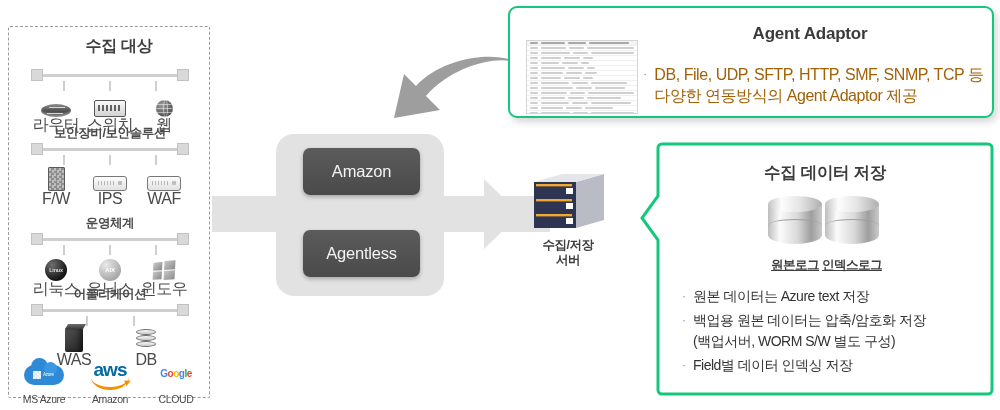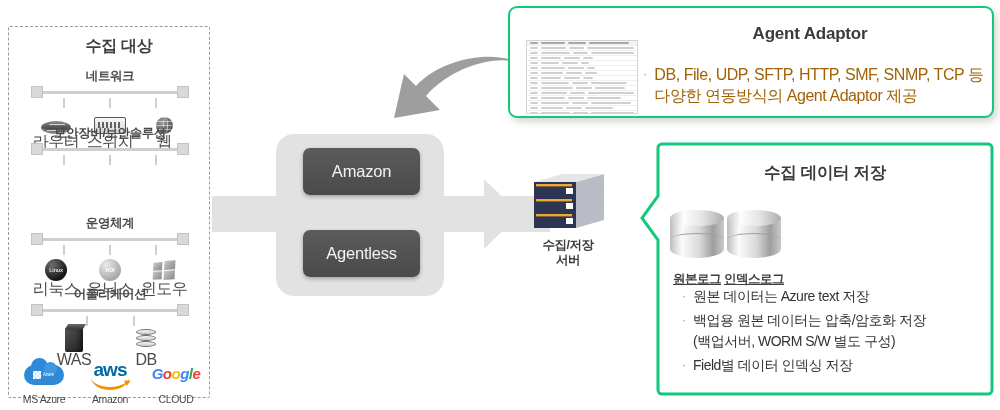--- a/index.html
+++ b/index.html
@@ -104,21 +104,21 @@
   .azure .cloudshape:after{content:"";position:absolute;left:20px;top:-3px;width:13px;height:13px;background:#3a97e0;border-radius:50%;}
   .azure .tile{position:absolute;left:9px;top:10px;width:8px;height:8px;
     background:repeating-conic-gradient(#ffffff 0 25%,#cfe6fa 0 50%) 0 0/4px 4px;z-index:2;}
   .azure .az-t{position:absolute;left:19px;top:11px;font-size:4.5px;color:#fff;z-index:2;letter-spacing:-.2px;}
   .aws{position:relative;width:54px;height:28px;}
   .aws .aws-t{position:absolute;left:0;top:0;width:54px;text-align:center;font-size:19px;font-weight:bold;color:#0369a1;letter-spacing:-1px;line-height:19px;}
   .aws .swoosh{position:absolute;left:8px;top:17px;width:38px;height:10px;
     border-bottom:3px solid #f59100;border-radius:0 0 50% 50%/0 0 100% 100%;}
   .aws .swoosh:after{content:"";position:absolute;right:-2px;top:2px;border-left:6px solid #f59100;
     border-top:3px solid transparent;border-bottom:3px solid transparent;transform:rotate(-25deg);}
-  .goog{font-size:15px;font-weight:bold;letter-spacing:-0.5px;line-height:16px;font-style:italic;}
+  .goog{font-size:10px;font-weight:bold;letter-spacing:-0.5px;line-height:16px;}
   .goog b{font-weight:bold;}
   .g1{color:#4285f4;} .g2{color:#ea4335;} .g3{color:#fbbc05;} .g4{color:#4285f4;} .g5{color:#34a853;} .g6{color:#ea4335;}
 
   
   #flow-band{position:absolute;left:212px;top:196px;width:338px;height:36px;background:#e2e2e2;}
   #flow-arrowhead{position:absolute;left:484px;top:179px;width:0;height:0;
     border-left:36px solid #e2e2e2;border-top:35px solid transparent;border-bottom:35px solid transparent;}
   #agent-card{position:absolute;left:276px;top:134px;width:168px;height:162px;
     background:#e2e2e2;border-radius:18px;}
   .agent-box{position:absolute;left:303px;width:117px;height:47px;border-radius:7px;
@@ -151,21 +151,21 @@
   .th-row.head .th-c{background:#a8a8a8;}
   #adaptor-bullet{position:absolute;left:133px;top:56px;width:342px;display:flex;gap:7px;}
   #adaptor-bullet .dot{color:#6b9bd2;font-size:13px;line-height:20px;}
   #adaptor-bullet .txt{font-size:16px;line-height:21px;color:#a16207;letter-spacing:-0.45px;}
 
   
   #storage-panel{position:absolute;left:640px;top:140px;width:354px;height:258px;}
   #storage-shape{position:absolute;inset:0;}
   #storage-title{position:absolute;left:30px;top:22px;width:310px;text-align:center;
     font-size:16.5px;font-weight:bold;color:#3b3b3b;letter-spacing:-0.3px;}
-  .dbs{position:absolute;left:30px;top:70px;width:310px;display:flex;justify-content:flex-start;}
+  .dbs{position:absolute;left:30px;top:56px;width:310px;display:flex;justify-content:center;}
   .dbitem{display:flex;flex-direction:column;align-items:center;}
   .cyl{width:54px;height:56px;position:relative;}
   .cyl .body{position:absolute;left:0;top:8px;width:54px;height:40px;
     background:linear-gradient(90deg,#bdbdbd,#fbfbfb 22%,#d8d8d8 55%,#9e9e9e 80%,#cacaca);border-radius:0 0 27px 27px/0 0 9px 9px;}
   .cyl .top{position:absolute;left:0;top:0;width:54px;height:16px;border-radius:50%;
     background:linear-gradient(90deg,#c4c4c4,#fdfdfd 25%,#e4e4e4 60%,#aeaeae);}
   .cyl .mid{position:absolute;left:0;top:23px;width:54px;height:13px;border-radius:50%;
     border-top:1.3px solid #9f9f9f;box-sizing:border-box;}
   .dbitem .dblbl{font-size:12.5px;color:#3f3f3f;font-weight:bold;letter-spacing:-0.5px;
     margin-top:5px;text-decoration:underline;}
@@ -176,21 +176,20 @@
 </style>
 </head>
 <body>
 
 <div class="stage">
 
   <div id="collect-panel">
     <div id="collect-panel-title">수집 대상</div>
 
     <div class="grp" style="top:42px;">
-      <div class="grp-title">네트워크</div>
       <div class="bus-wrap">
         <div class="bus-line"></div>
         <div class="bus-cap l"></div>
         <div class="bus-cap r"></div>
       </div>
       <div class="drops">
         <div class="drop" style="left:32px;"></div>
           <div class="drop" style="left:78px;"></div>
           <div class="drop" style="left:124px;"></div>
       </div>
@@ -220,20 +219,40 @@
       <div class="grp-title">보안장비/보안솔루션</div>
       <div class="bus-wrap">
         <div class="bus-line"></div>
         <div class="bus-cap l"></div>
         <div class="bus-cap r"></div>
       </div>
       <div class="drops">
         <div class="drop" style="left:32px;"></div>
           <div class="drop" style="left:78px;"></div>
           <div class="drop" style="left:124px;"></div>
+      </div>
+      <div class="items">
+        <div class="item">
+          <div class="ic">
+              <div class="ic-fw"></div>
+            </div>
+          <div class="lbl">F/W</div>
+        </div>
+        <div class="item">
+          <div class="ic">
+              <div class="ic-appl"></div>
+            </div>
+          <div class="lbl">IPS</div>
+        </div>
+        <div class="item">
+          <div class="ic">
+              <div class="ic-appl"></div>
+            </div>
+          <div class="lbl">WAF</div>
+        </div>
       </div>
     </div>
 
     <div class="grp" style="top:189px;">
       <div class="grp-title">운영체계</div>
       <div class="bus-wrap">
         <div class="bus-line"></div>
         <div class="bus-cap l"></div>
         <div class="bus-cap r"></div>
       </div>

